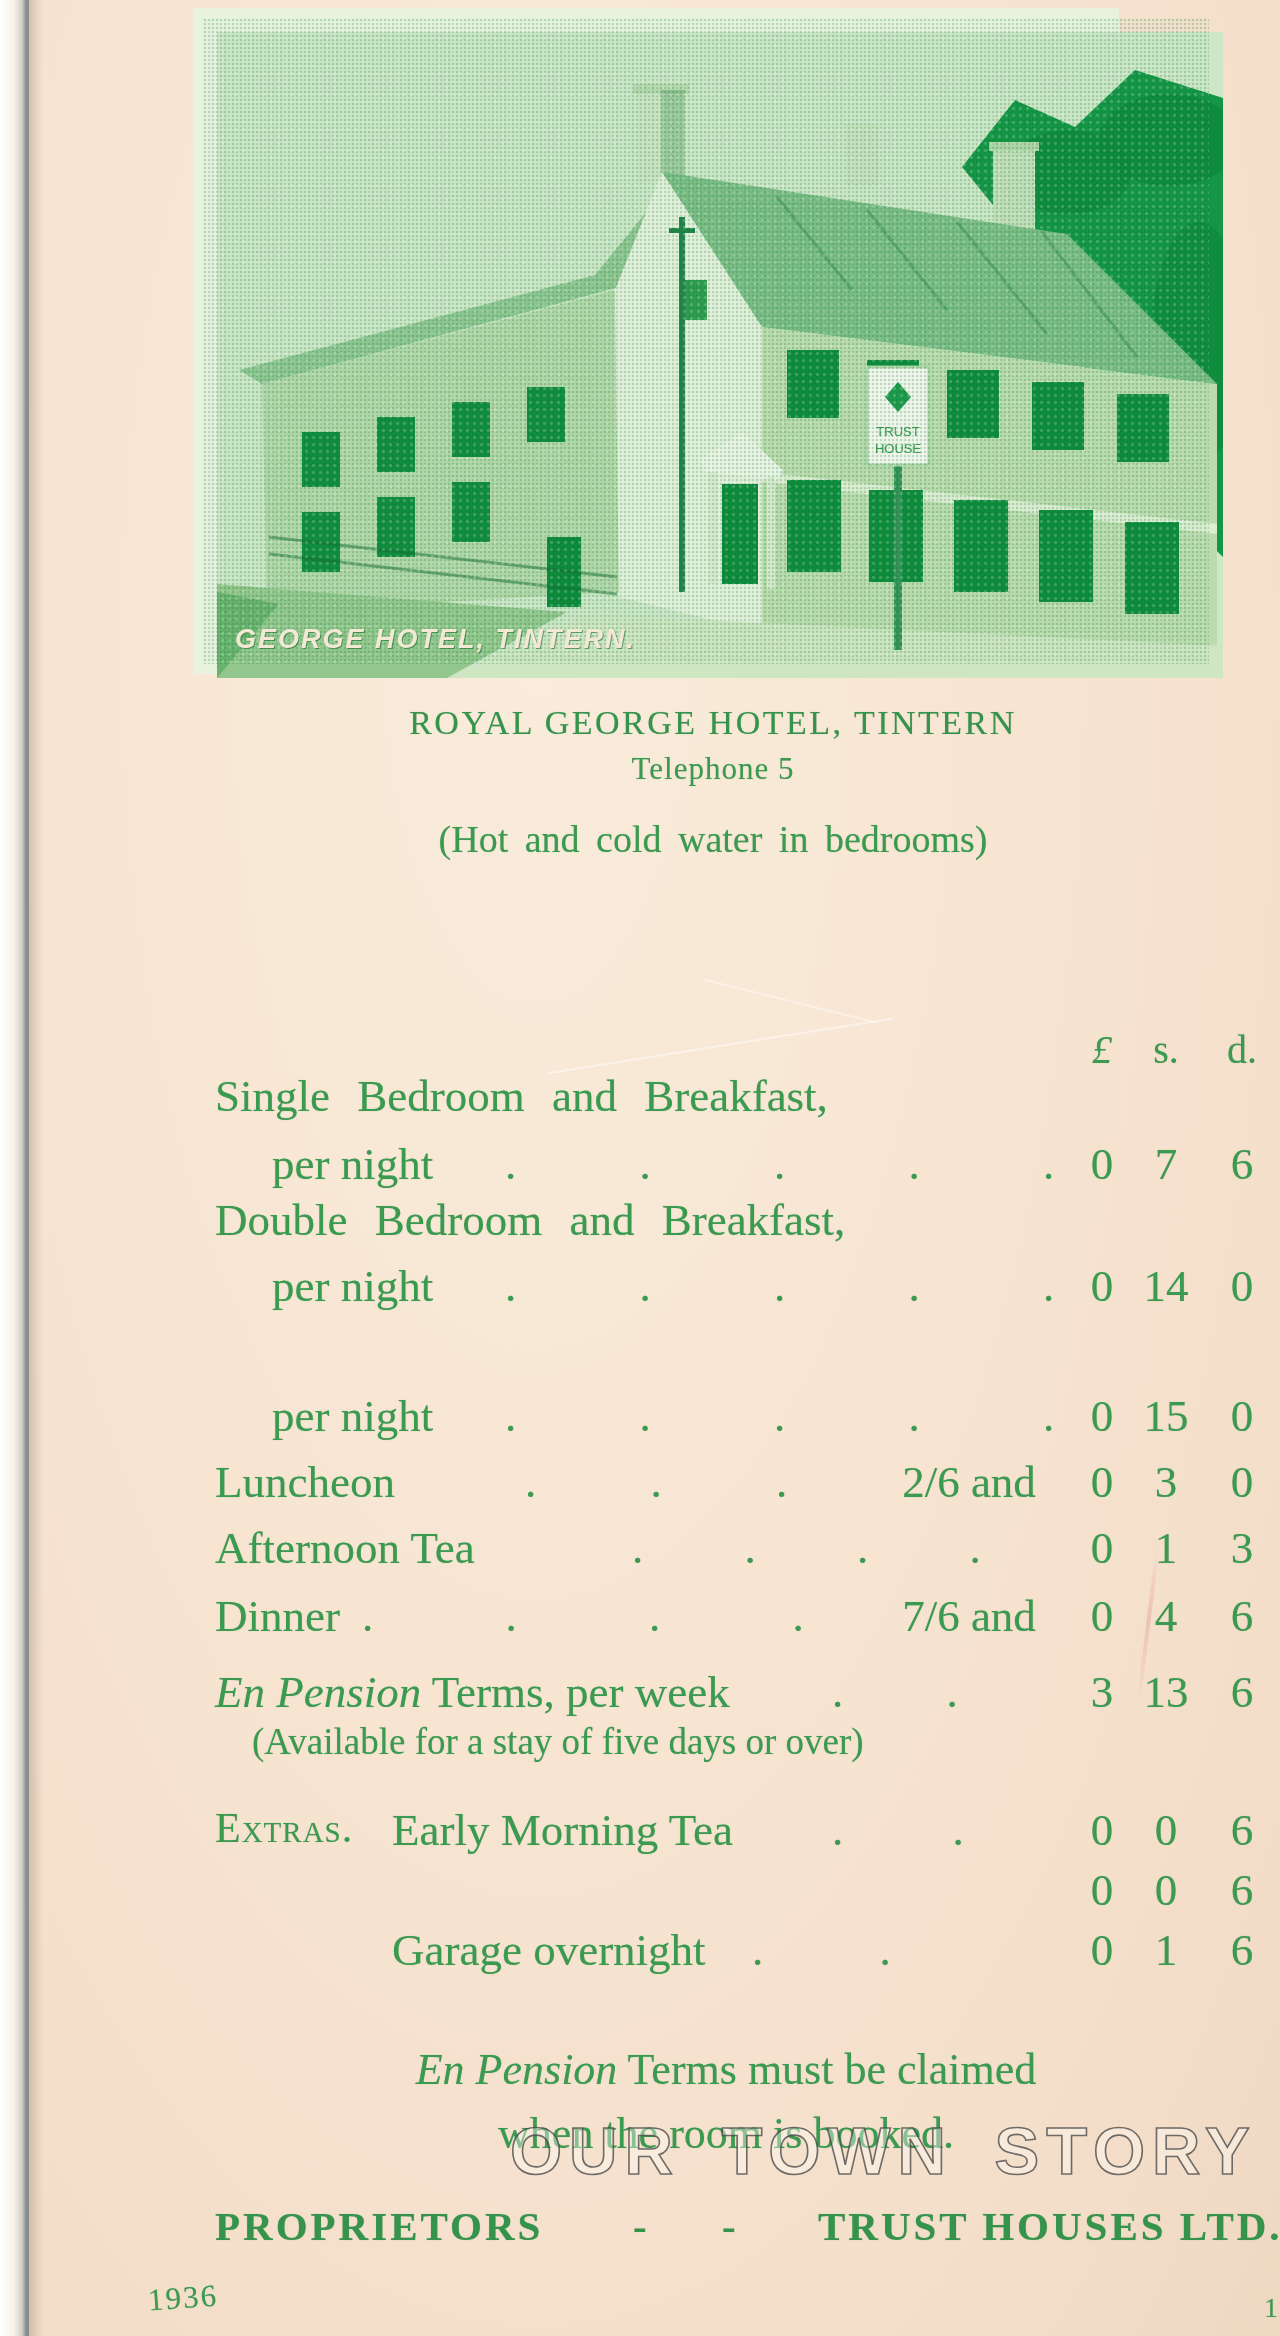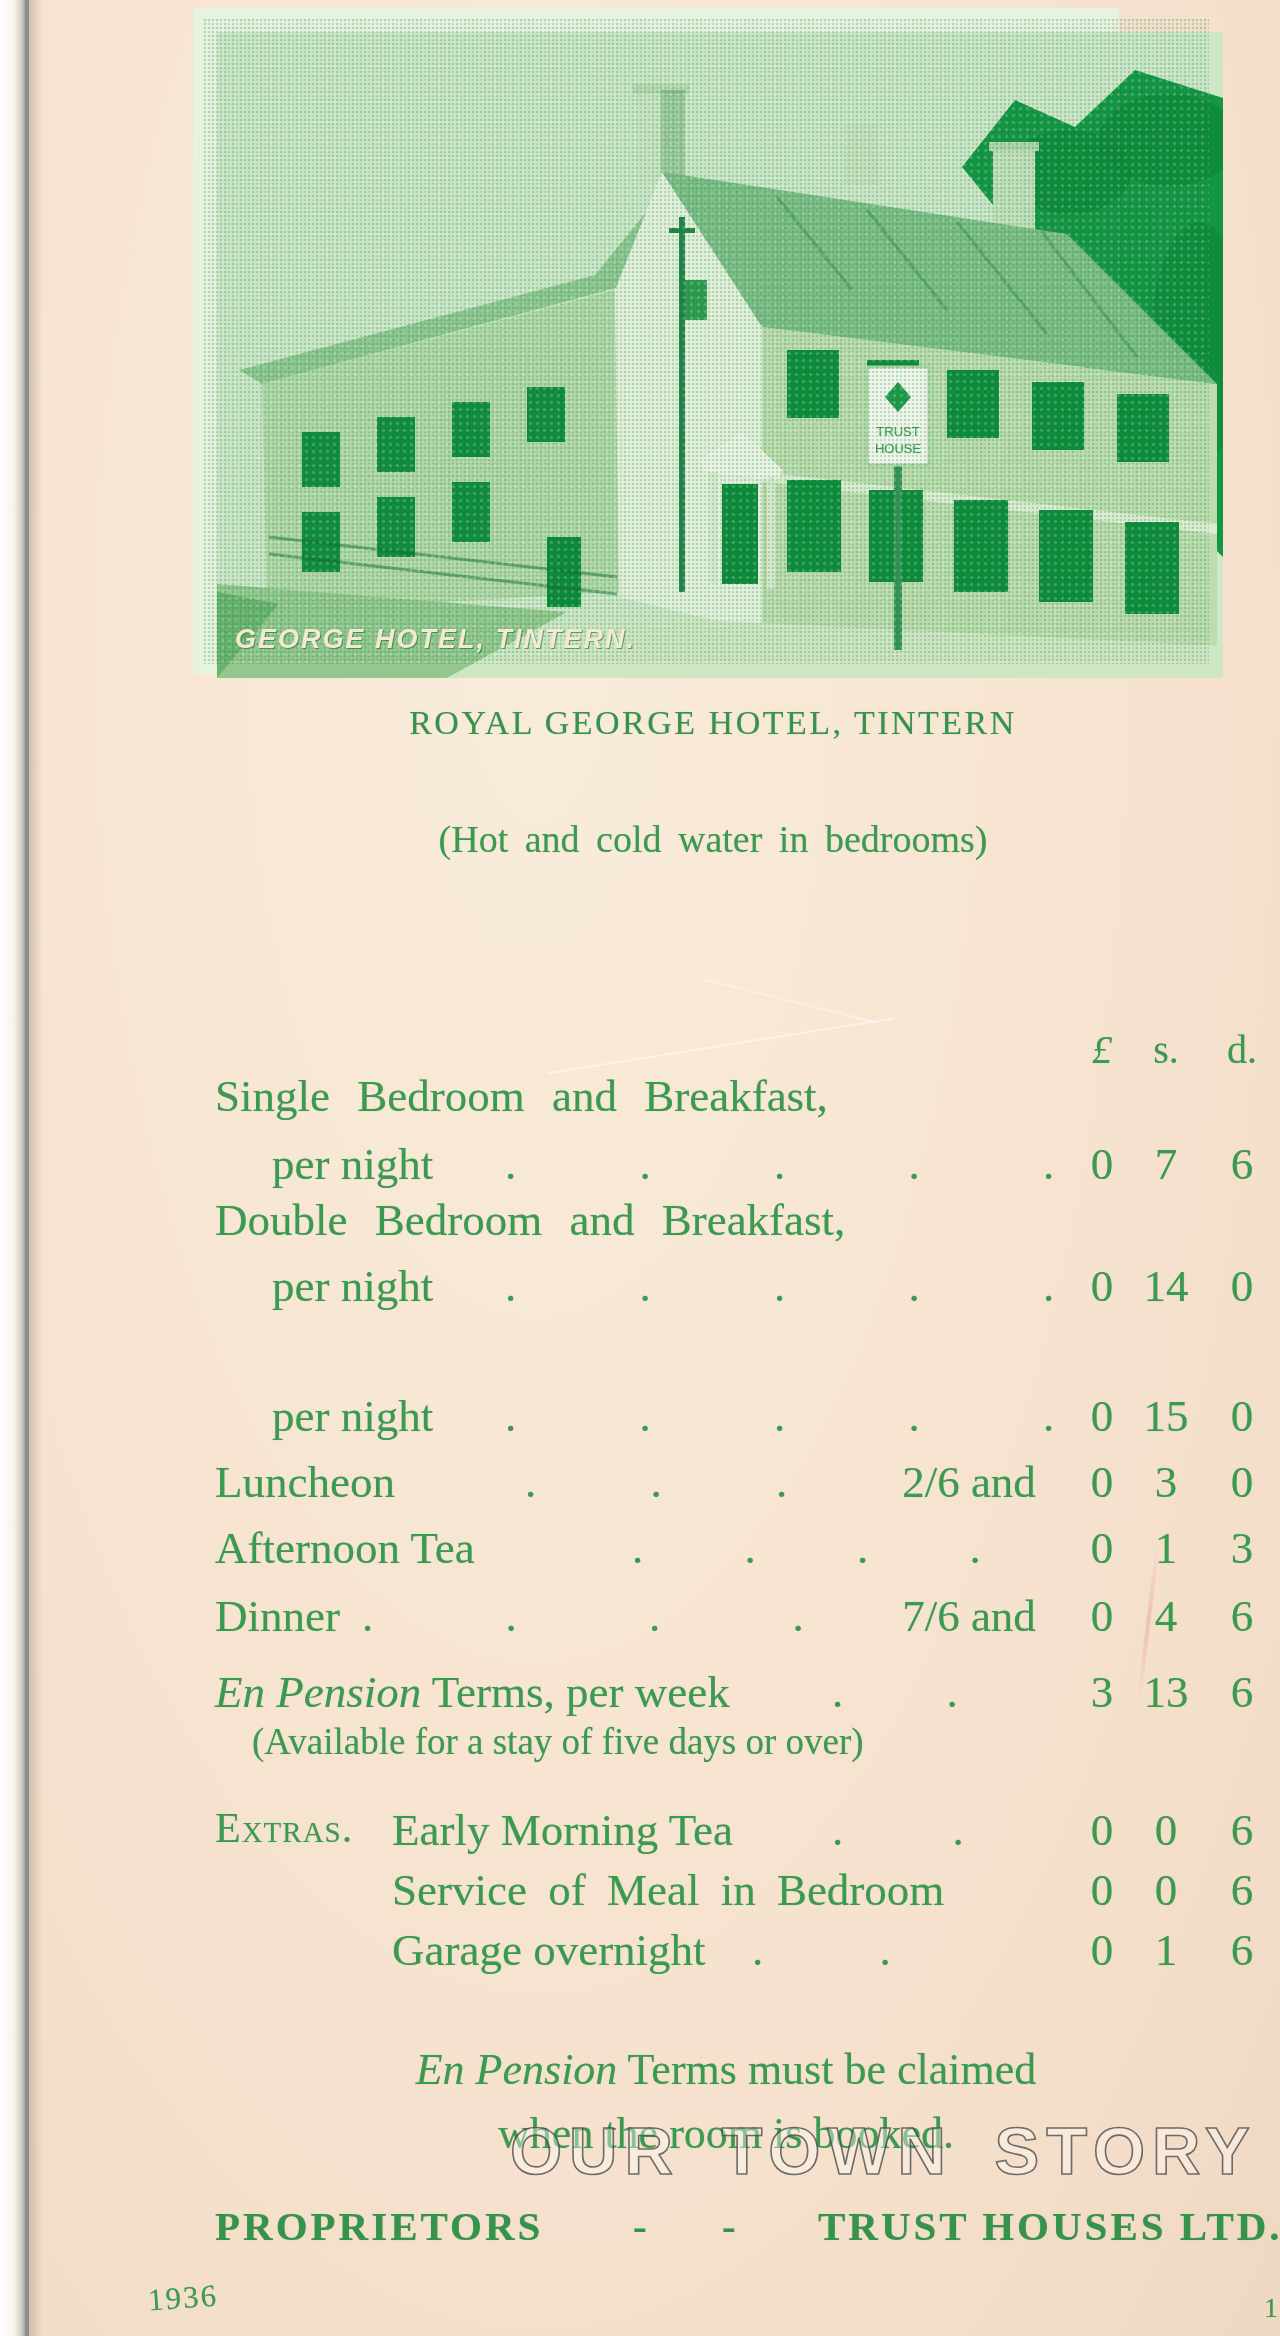--- a/index.html
+++ b/index.html
@@ -143,20 +143,21 @@
         <text x="681" y="404" text-anchor="middle" font-family="Liberation Sans, sans-serif" font-size="13" fill="#3f9e53">TRUST</text>
         <text x="681" y="421" text-anchor="middle" font-family="Liberation Sans, sans-serif" font-size="13" fill="#3f9e53">HOUSE</text>
       </g>
     </svg>
     <div class="halftone"></div>
     <div class="mottle"></div>
     <div class="photo-caption">GEORGE HOTEL, TINTERN.</div>
   </div>
 
   <div class="center-block hdr-title">ROYAL GEORGE HOTEL, TINTERN</div>
+  <div class="center-block hdr-tel">Telephone 5</div>
   <div class="center-block hdr-note">(Hot and cold water in bedrooms)</div>
 
   <div class="trow colrow" style="top:1026px">
     <span class="val vl pound-it">£</span>
     <span class="val vs">s.</span>
     <span class="val vd">d.</span>
   </div>
 
   <div class="trow" style="top:1070px">
     <span class="lbl wide">Single Bedroom and Breakfast,</span>
@@ -227,21 +228,20 @@
 
   <div class="trow" style="top:1804px">
     <span class="lbl sc" style="font-size:42px">Extras.</span>
     <span class="lblx">Early Morning Tea</span>
     <span class="leader ws98" style="left:832px">. .</span>
     <span class="val vl">0</span>
     <span class="val vs">0</span>
     <span class="val vd">6</span>
   </div>
   <div class="trow" style="top:1864px">
-    <span class="lblx" style="word-spacing:10px">Service of Meal in Bedroom</span>
     <span class="val vl">0</span>
     <span class="val vs">0</span>
     <span class="val vd">6</span>
   </div>
   <div class="trow" style="top:1924px">
     <span class="lblx">Garage overnight</span>
     <span class="leader ws105" style="left:752px">. .</span>
     <span class="val vl">0</span>
     <span class="val vs">1</span>
     <span class="val vd">6</span>

